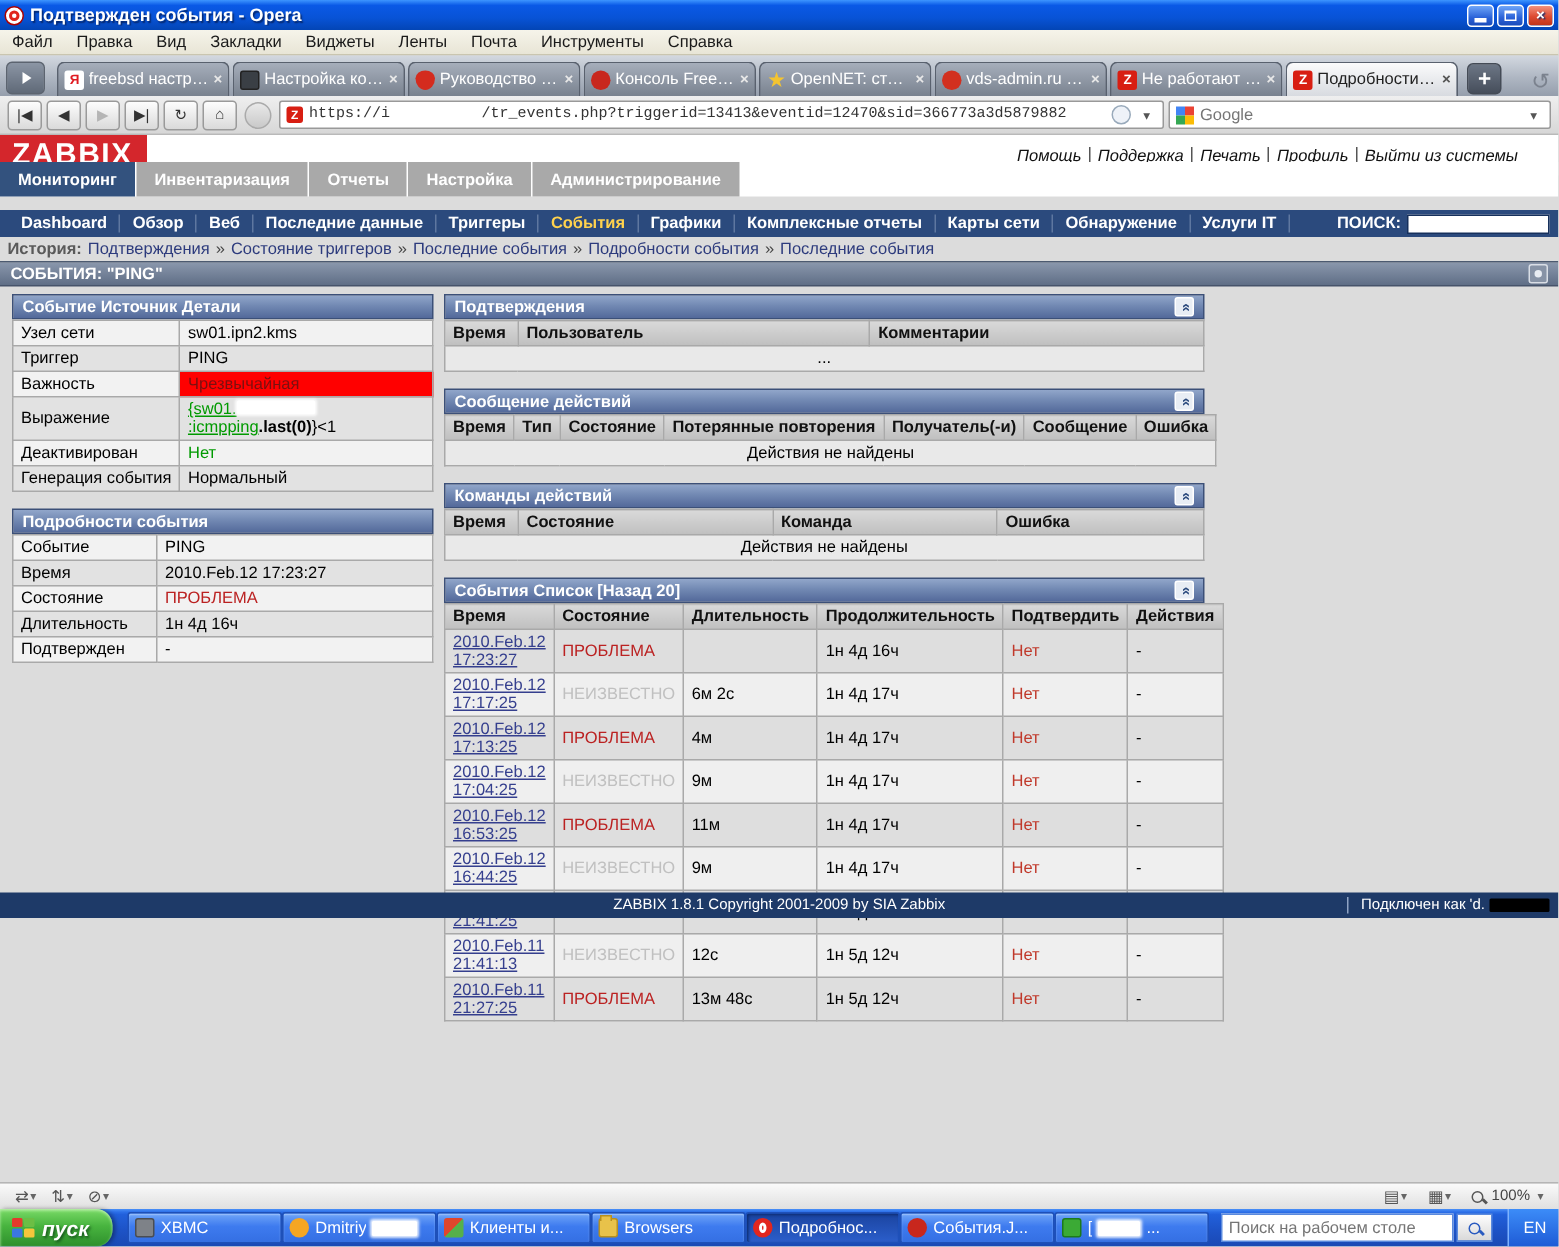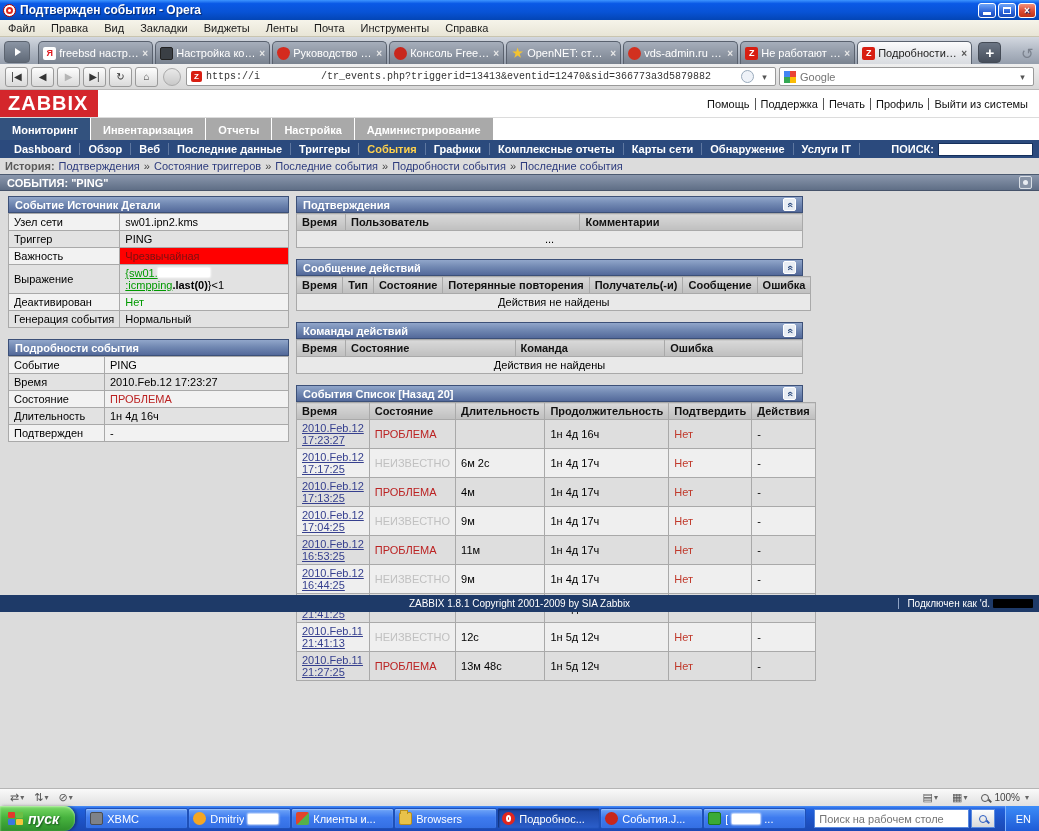--- a/index.html
+++ b/index.html
@@ -74,24 +74,24 @@
     display:flex;align-items:center;gap:4px;padding:0 4px;}
   .searchbox input{border:none;outline:none;flex:1;font-size:11px;color:#333;font-family:"Liberation Sans",sans-serif;background:transparent;}
   .gicon{width:12px;height:12px;display:grid;grid-template-columns:6px 6px;grid-template-rows:6px 6px;flex:none;}
   .gicon b:nth-child(1){background:#4285f4;} .gicon b:nth-child(2){background:#ea4335;}
   .gicon b:nth-child(3){background:#34a853;} .gicon b:nth-child(4){background:#fbbc05;}
   
   .page{position:absolute;top:90px;left:0;width:1039px;height:698px;background:#dcdcdc;overflow:hidden;}
   .zheader{position:absolute;top:0;left:0;width:1039px;height:27px;background:#fff;display:flex;align-items:center;}
   .zlogo{background:#d4262c;color:#fff;font-weight:bold;font-size:20px;letter-spacing:1px;
     padding:1px 10px 2px 8px;height:27px;display:flex;align-items:center;}
-  .userlinks{margin-left:auto;padding-right:6px;color:#111;font-size:11px;display:flex;align-items:center;}
+  .userlinks{margin-left:auto;padding-right:22px;color:#111;font-size:11px;display:flex;align-items:center;font-style:italic;}
   .ulink{padding:0 5px;border-right:1px solid #555;}
   .ulink:last-child{border-right:none;}
-  .ztabs{position:absolute;top:28px;left:0;width:1039px;height:23px;background:#fff;display:flex;align-items:flex-end;gap:1px;}
+  .ztabs{position:absolute;top:18px;left:0;width:1039px;height:23px;background:#fff;display:flex;align-items:flex-end;gap:1px;}
   .ztab{height:23px;display:flex;align-items:center;padding:0 12px;background:#a9a9a9;color:#fff;font-weight:bold;font-size:11px;}
   .ztab.active{background:#33527e;}
   .znav{position:absolute;top:50px;left:0;width:1039px;height:18px;background:#2b4a7d;display:flex;align-items:center;
     color:#fff;font-weight:bold;font-size:11px;padding:0 6px;}
   .znav-item{padding:0 8px;border-right:1px solid #5e77a0;white-space:nowrap;}
   .znav-item:last-of-type{border-right:none;}
   .znav-item.hl{color:#ffd24d;}
   .zsearch{margin-left:auto;display:flex;align-items:center;gap:4px;}
   .zsearch input{width:95px;height:13px;border:1px solid #16305c;background:#fff;font-size:10px;}
   .zcrumb{position:absolute;top:68px;left:0;width:1039px;height:16px;display:flex;align-items:center;

